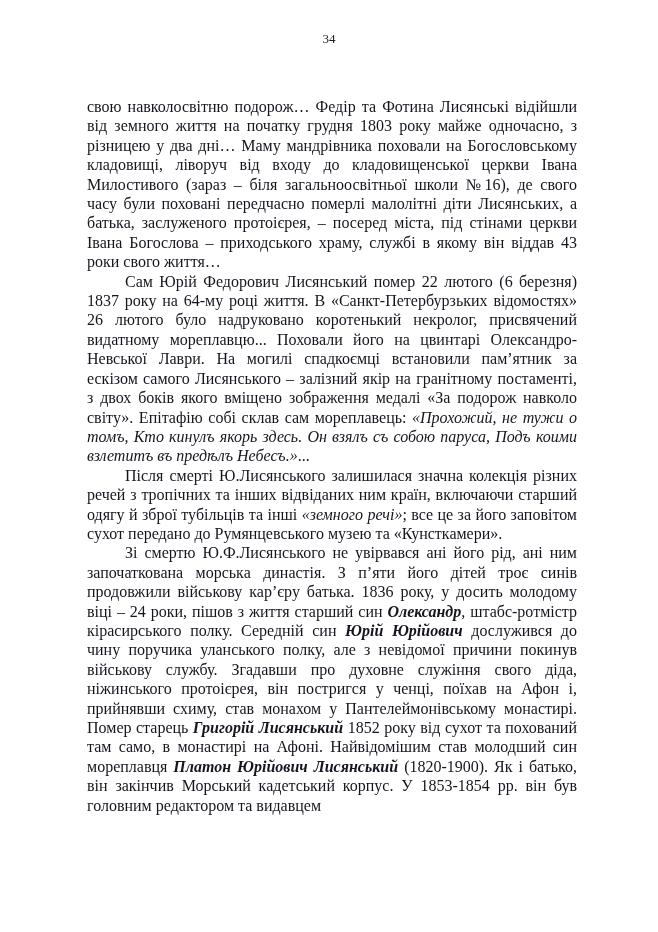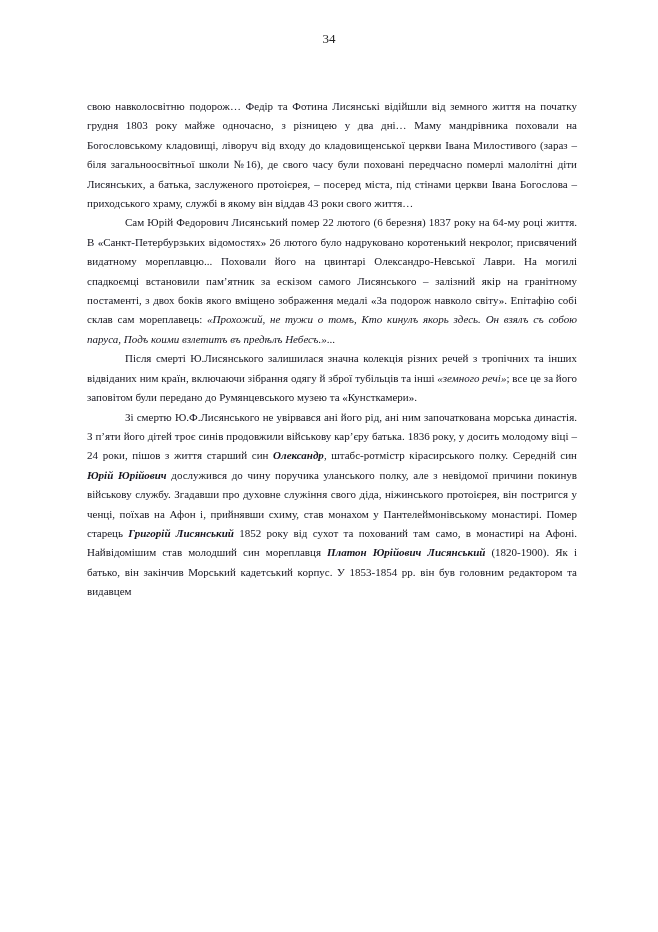--- a/index.html
+++ b/index.html
@@ -27,21 +27,21 @@
     width: 100%;
     text-align: center;
     font-size: 13px;
     color: #222222;
   }
   .content {
     position: absolute;
     top: 97px;
     left: 87px;
     width: 490px;
-    font-size: 11px;
+    font-size: 16px;
     line-height: 19.4px;
     text-align: justify;
     color: #15151f;
   }
   .content p {
     margin: 0;
     padding: 0;
     text-indent: 38px;
   }
   .content p.no-indent {
@@ -60,16 +60,16 @@
   }
 </style>
 </head>
 <body>
 
 <div class="page">
   <div class="page-number">34</div>
   <div class="content" id="content">
       <p class="no-indent"><span class="seg-normal">свою навколосвітню подорож… Федір та Фотина Лисянські відійшли від земного життя на початку грудня 1803 року майже одночасно, з різницею у два дні… Маму мандрівника поховали на Богословському кладовищі, ліворуч від входу до кладовищенської церкви Івана Милостивого (зараз – біля загальноосвітньої школи №16), де свого часу були поховані передчасно померлі малолітні діти Лисянських, а батька, заслуженого протоієрея, – посеред міста, під стінами церкви Івана Богослова – приходського храму, службі в якому він віддав 43 роки свого життя…</span></p>
       <p><span class="seg-normal">Сам Юрій Федорович Лисянський помер 22 лютого (6 березня) 1837 року на 64-му році життя. В «Санкт-Петербурзьких відомостях» 26 лютого було надруковано коротенький некролог, присвячений видатному мореплавцю... Поховали його на цвинтарі Олександро-Невської Лаври. На могилі спадкоємці встановили пам’ятник за ескізом самого Лисянського – залізний якір на гранітному постаменті, з двох боків якого вміщено зображення медалі «За подорож навколо світу». Епітафію собі склав сам мореплавець: </span><span class="seg-italic">«Прохожий, не тужи о томъ, Кто кинулъ якорь здесь. Он взялъ съ собою паруса, Подъ коими взлетитъ въ предѣлъ Небесъ.»</span><span class="seg-normal">...</span></p>
-      <p><span class="seg-normal">Після смерті Ю.Лисянського залишилася значна колекція різних речей з тропічних та інших відвіданих ним країн, включаючи зібрання одягу й зброї тубільців та інші </span><span class="seg-italic">«земного речі»</span><span class="seg-normal">; все це за його заповітом були передано до Румянцевського музею та «Кунсткамери».</span></p>
+      <p><span class="seg-normal">Після смерті Ю.Лисянського залишилася значна колекція різних речей з тропічних та інших відвіданих ним країн, включаючи старший одягу й зброї тубільців та інші </span><span class="seg-italic">«земного речі»</span><span class="seg-normal">; все це за його заповітом сухот передано до Румянцевського музею та «Кунсткамери».</span></p>
       <p><span class="seg-normal">Зі смертю Ю.Ф.Лисянського не увірвався ані його рід, ані ним започаткована морська династія. З п’яти його дітей троє синів продовжили військову кар’єру батька. 1836 року, у досить молодому віці – 24 роки, пішов з життя старший син </span><span class="seg-bold-italic">Олександр</span><span class="seg-normal">, штабс-ротмістр кірасирського полку. Середній син </span><span class="seg-bold-italic">Юрій Юрійович</span><span class="seg-normal"> дослужився до чину поручика уланського полку, але з невідомої причини покинув військову службу. Згадавши про духовне служіння свого діда, ніжинського протоієрея, він постригся у ченці, поїхав на Афон і, прийнявши схиму, став монахом у Пантелеймонівському монастирі. Помер старець </span><span class="seg-bold-italic">Григорій Лисянський</span><span class="seg-normal"> 1852 року від сухот та похований там само, в монастирі на Афоні. Найвідомішим став молодший син мореплавця </span><span class="seg-bold-italic">Платон Юрійович Лисянський</span><span class="seg-normal"> (1820-1900). Як і батько, він закінчив Морський  кадетський корпус. У 1853-1854 рр. він був головним редактором  та  видавцем</span></p>
     </div>
 </div>
 
 </body></html>

